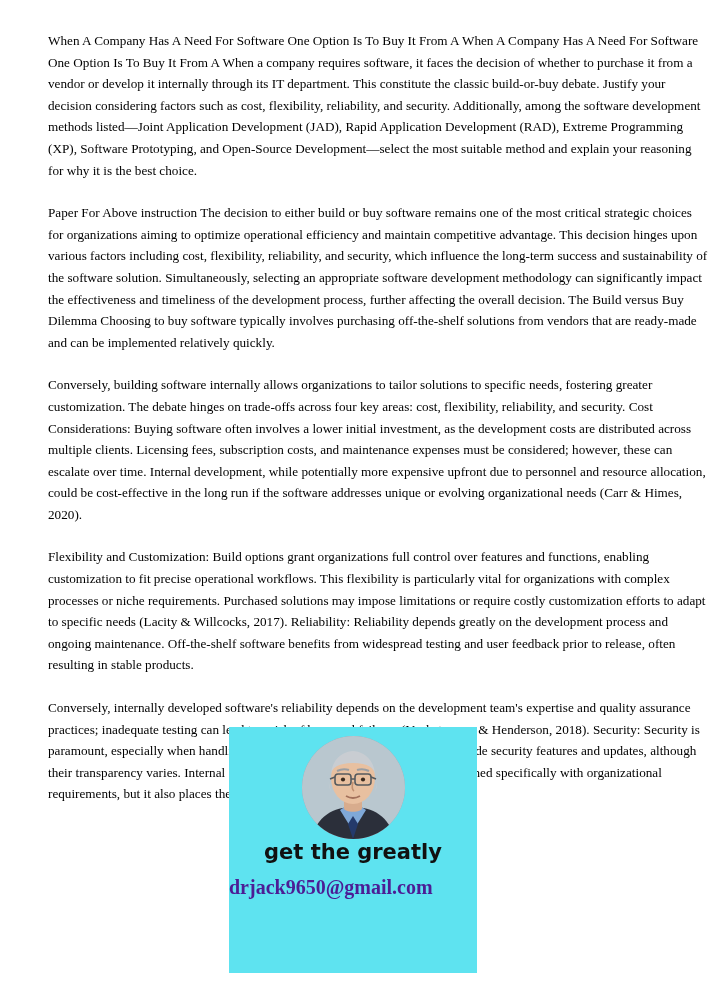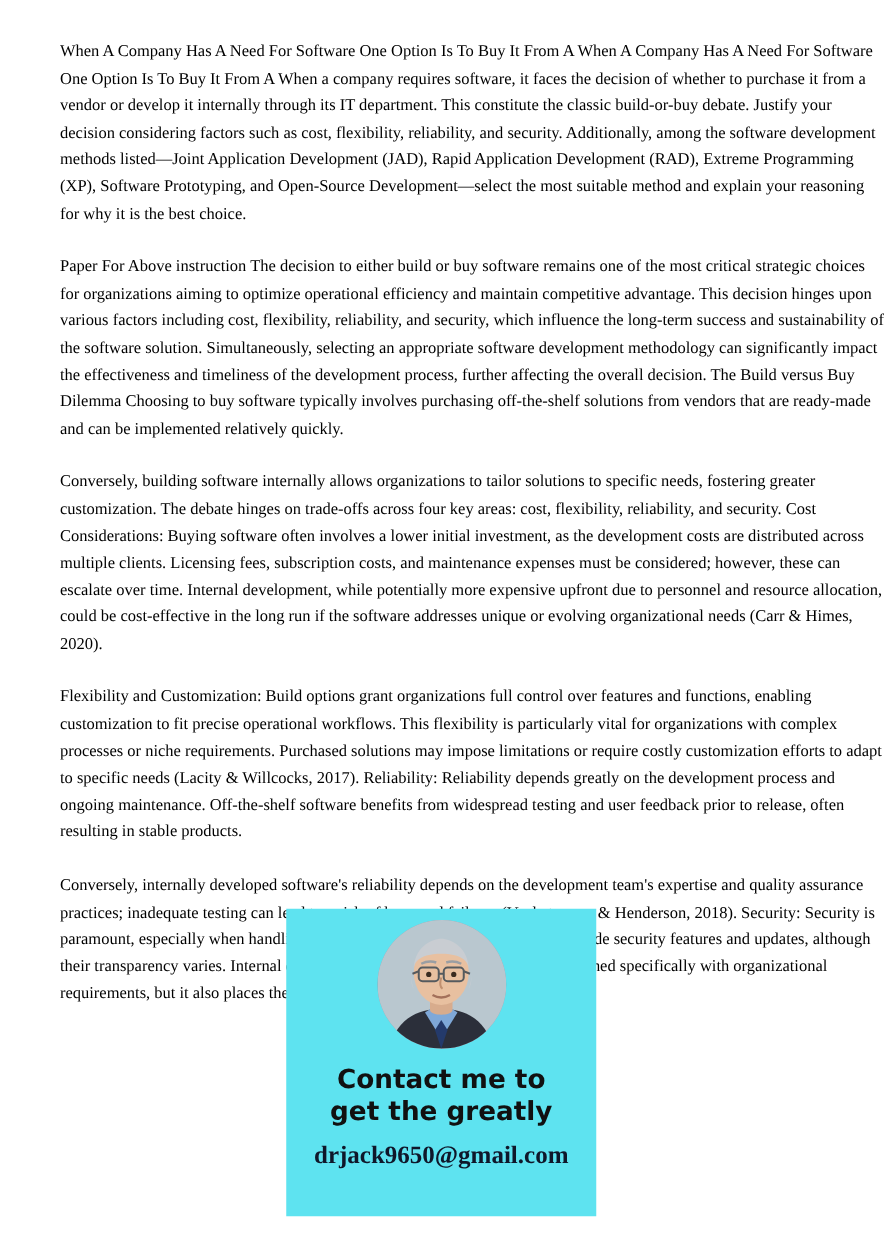--- a/index.html
+++ b/index.html
@@ -71,22 +71,21 @@
     color: #111111;
     text-align: center;
     width: 100%;
   }
   .overlay-line.first { margin-top: 11px; }
   .overlay-email {
     font-family: "Liberation Serif", serif;
     font-weight: bold;
     font-size: 20px;
     line-height: 26px;
-    color: #0f172a;
-    text-align: center;
+    color: #4c1d95;
     margin-top: 9px;
     width: 100%;
   }
 </style>
 </head>
 <body>
 
 <div class="page">
 
   <div class="doc-body">
@@ -127,18 +126,17 @@
         <ellipse cx="41" cy="43.5" rx="2.1" ry="2.1" fill="#3a2b20"></ellipse>
         <ellipse cx="61" cy="43.5" rx="2.1" ry="2.1" fill="#3a2b20"></ellipse>
 
         <path d="M35 35 q6 -3 12 -1" stroke="#9a9ea3" stroke-width="2" fill="none"></path>
         <path d="M55 34 q6 -2 12 1" stroke="#9a9ea3" stroke-width="2" fill="none"></path>
 
         <path d="M51 46 q-2 7 1 9" stroke="#c09070" stroke-width="1.6" fill="none"></path>
         <path d="M44 60 q7 4 14 0" stroke="#a3705a" stroke-width="1.8" fill="none"></path>
       </svg>
     </div>
-    <div class="overlay-line first">Contact me to</div>
     <div class="overlay-line">get the greatly</div>
     <div class="overlay-email">drjack9650@gmail.com</div>
   </div>
 
 </div>
 
 </body></html>

